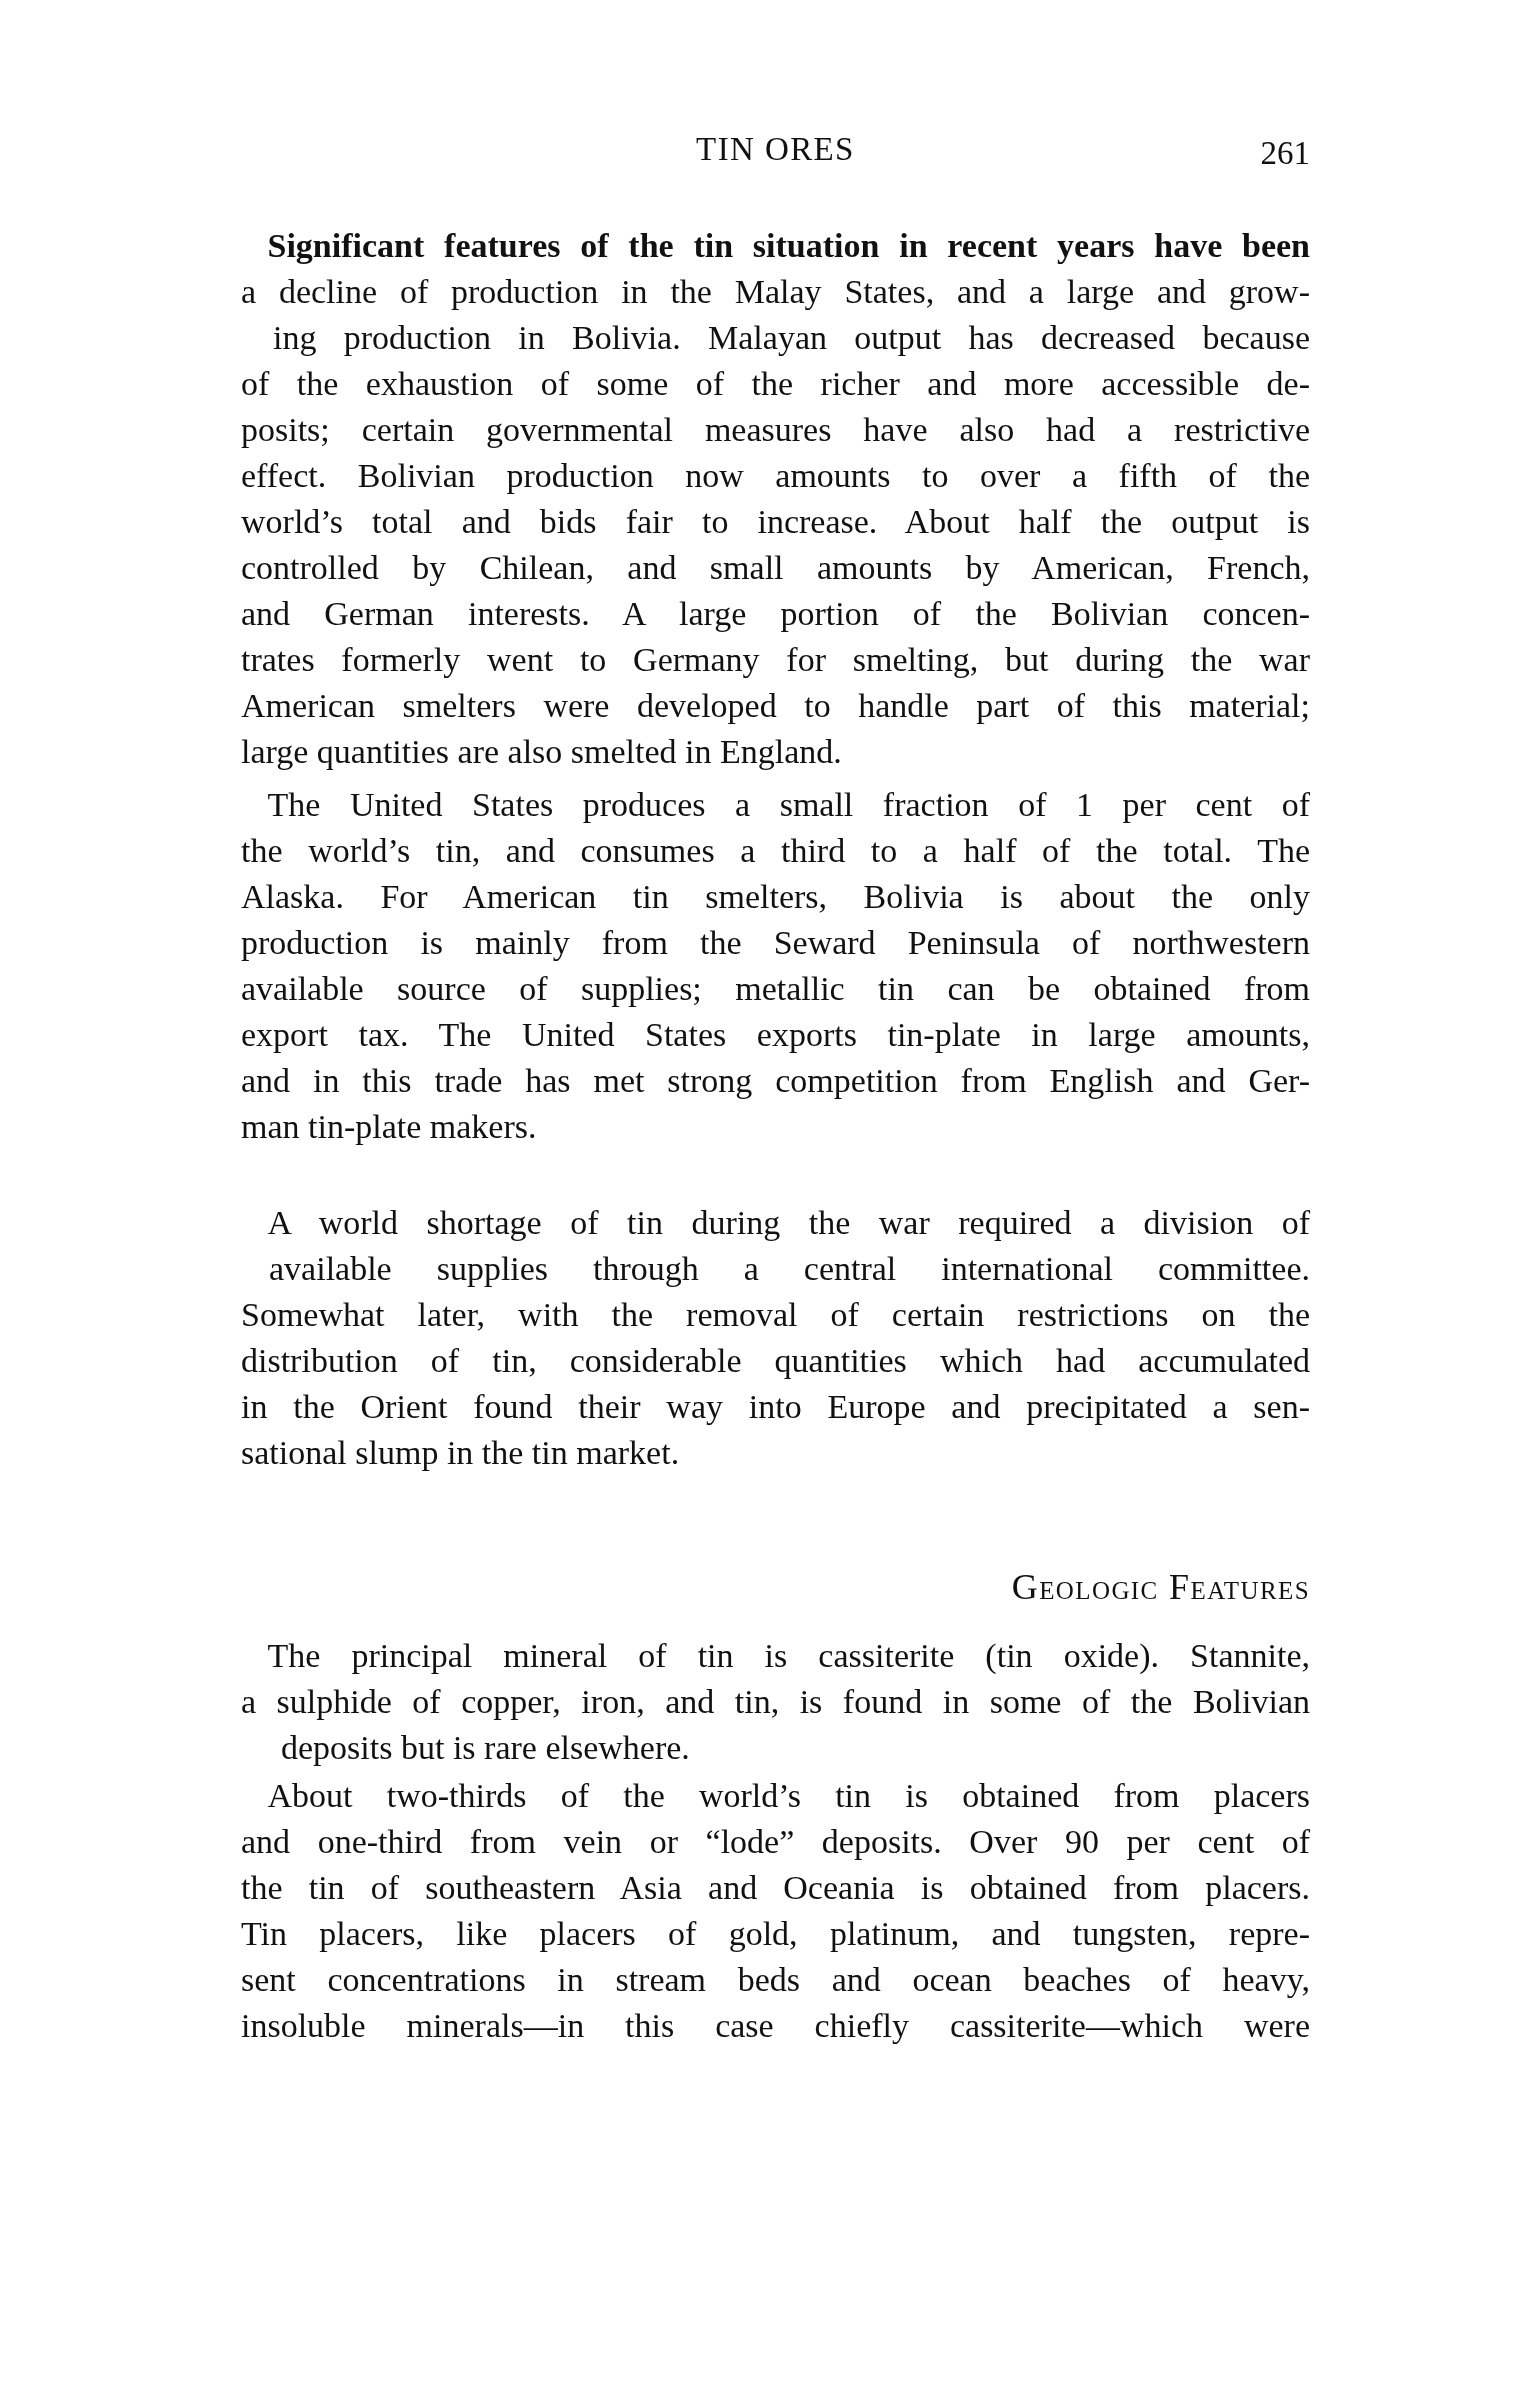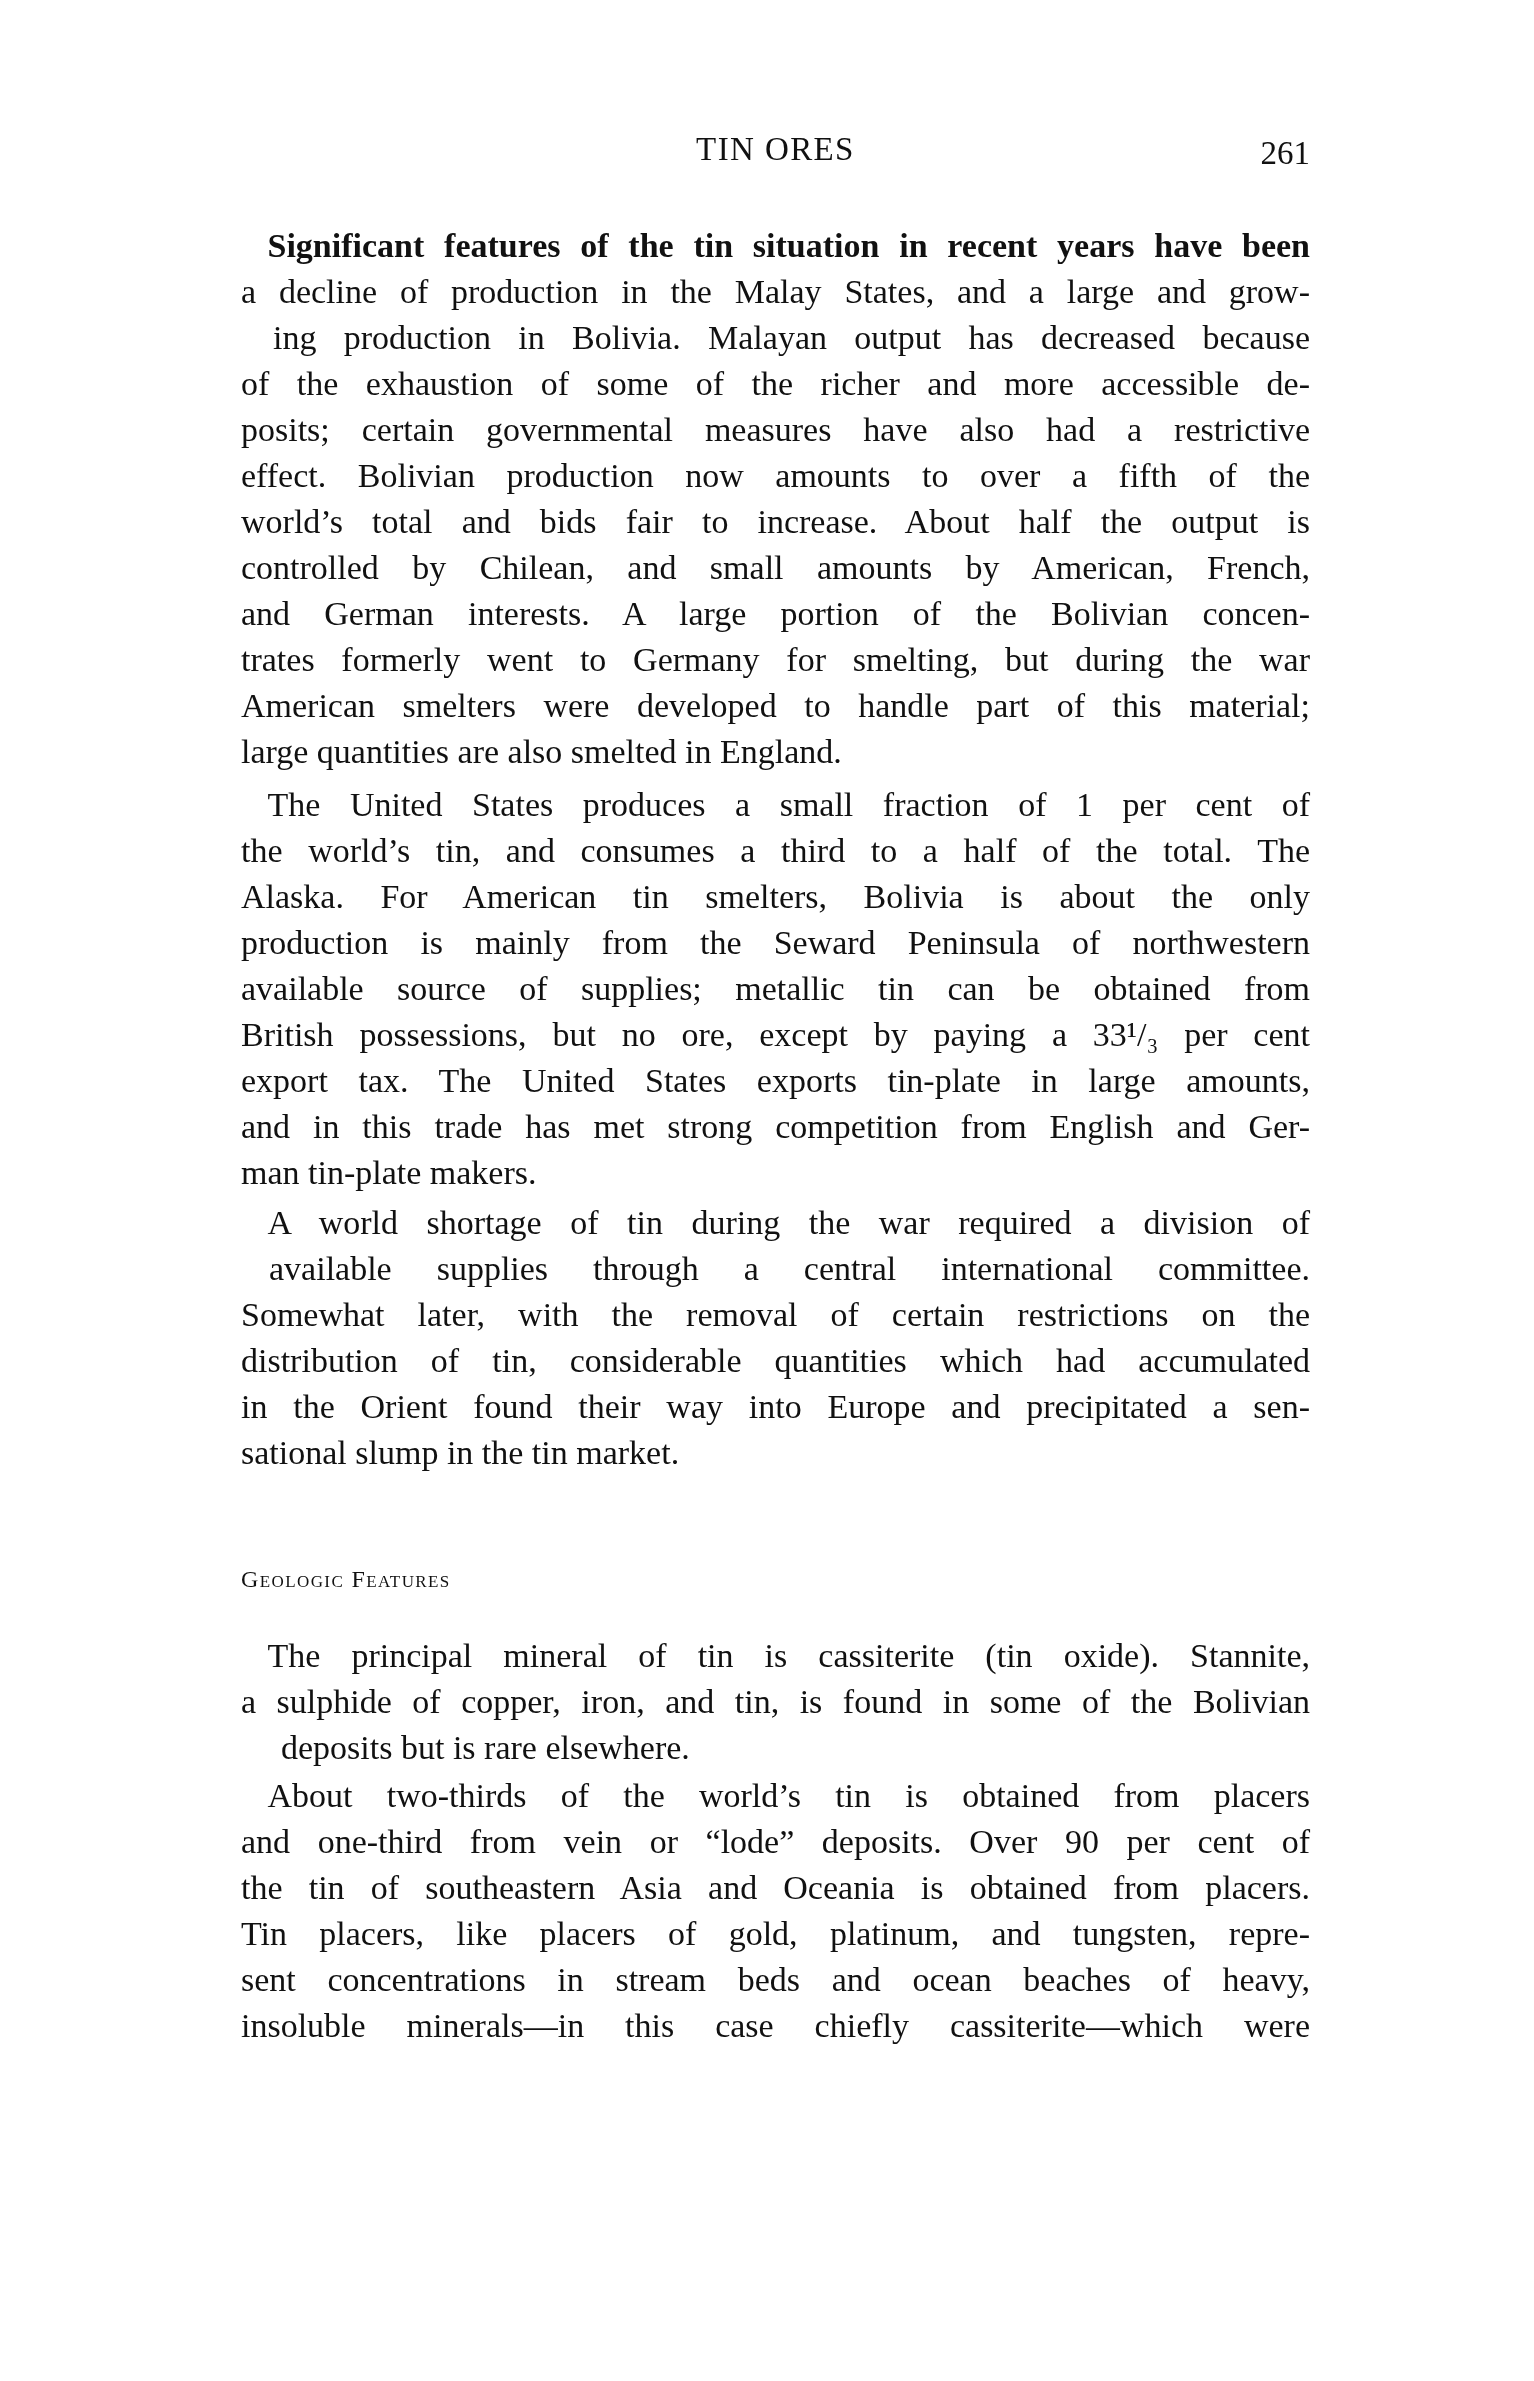--- a/index.html
+++ b/index.html
@@ -7,21 +7,21 @@
          font-family: "Liberation Serif", "DejaVu Serif", serif; color: #111; }
   .page { position: absolute; left: 0; top: 0; width: 1348px; height: 2382px; }
   .running-head { position: absolute; top: 131px; left: 241px; width: 1069px; height: 47px; }
   .running-title { position: absolute; left: 0; right: 0; text-align: center; font-size: 33px; letter-spacing: 1.4px; }
   .page-number { position: absolute; right: 0; top: 3.8px; font-size: 33px; }
   .block { position: absolute; left: 241px; width: 1069px; }
   .line { display: block; height: 46px; line-height: 46px; font-size: 34px;
           white-space: nowrap; text-align: justify; text-align-last: justify; }
   .line.last { text-align-last: left; }
   .section-heading { position: absolute; left: 241px; width: 1069px; top: 1566px;
-                     text-align: left; font-size: 24px; font-variant: small-caps;
+                     text-align: right; font-size: 36px; font-variant: small-caps;
                      letter-spacing: 1.4px; }
 </style>
 </head>
 <body>
 
 <div class="page">
 
   <div class="running-head">
     <span class="running-title">TIN ORES</span>
     <span class="page-number">261</span>
@@ -41,21 +41,20 @@
     <span class="line" style="box-sizing: border-box;">American smelters were developed to handle part of this material;</span>
     <span class="line last" style="box-sizing: border-box;">large quantities are also smelted in England.</span>
   </div>
 
   <div class="block" style="top:782px;">
     <span class="line" style="padding-left: 26.5px; box-sizing: border-box;">The United States produces a small fraction of 1 per cent of</span>
     <span class="line" style="box-sizing: border-box;">the world’s tin, and consumes a third to a half of the total.  The</span>
     <span class="line" style="box-sizing: border-box;">Alaska.  For American tin smelters, Bolivia is about the only</span>
     <span class="line" style="box-sizing: border-box;">production is mainly from the Seward Peninsula of northwestern</span>
     <span class="line" style="box-sizing: border-box;">available source of supplies; metallic tin can be obtained from</span>
-    <span class="line" style="box-sizing: border-box;">British possessions, but no ore, except by paying a 33¹/₃ per cent</span>
     <span class="line" style="box-sizing: border-box;">export tax.  The United States exports tin-plate in large amounts,</span>
     <span class="line" style="box-sizing: border-box;">and in this trade has met strong competition from English and Ger-</span>
     <span class="line last" style="box-sizing: border-box;">man tin-plate makers.</span>
   </div>
 
   <div class="block" style="top:1200px;">
     <span class="line" style="padding-left: 26.5px; box-sizing: border-box;">A world shortage of tin during the war required a division of</span>
     <span class="line" style="box-sizing: border-box; margin-left: 28px;">available supplies through a central international committee.</span>
     <span class="line" style="box-sizing: border-box;">Somewhat later, with the removal of certain restrictions on the</span>
     <span class="line" style="box-sizing: border-box;">distribution of tin, considerable quantities which had accumulated</span>

